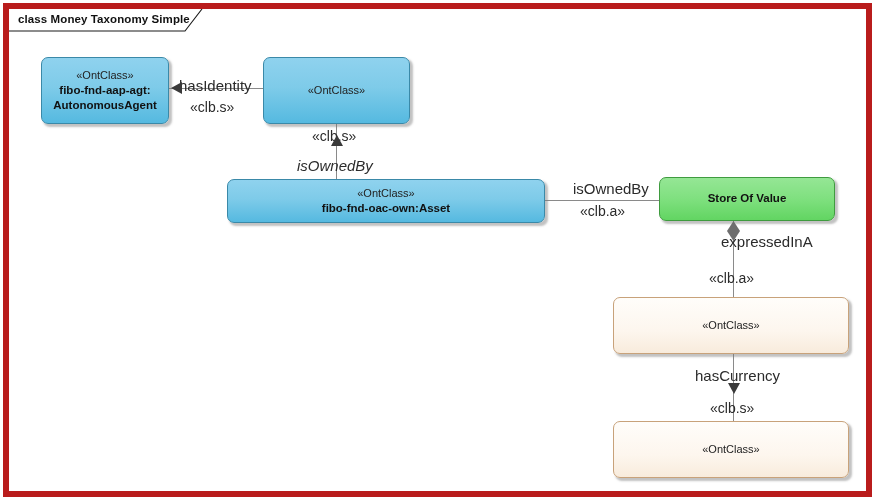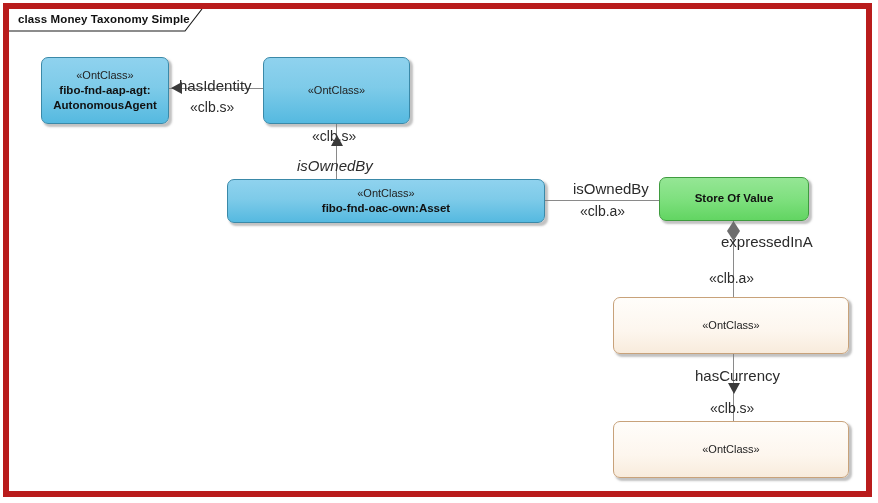--- a/index.html
+++ b/index.html
@@ -197,21 +197,21 @@
 
   <div class="node blue" style="left:254px; top:48px; width:147px; height:67px;">
     <div class="stereo">«OntClass»</div>
   </div>
 
   <div class="node blue" style="left:218px; top:170px; width:318px; height:44px;">
     <div class="stereo">«OntClass»</div>
     <div class="nname">fibo-fnd-oac-own:Asset</div>
   </div>
 
-  <div class="node green" style="left:650px; top:168px; width:150px; height:44px;">
+  <div class="node green" style="left:650px; top:168px; width:176px; height:44px;">
     <div class="nname">Store Of Value</div>
   </div>
 
   <div class="node cream" style="left:604px; top:288px; width:236px; height:57px;">
     <div class="stereo">«OntClass»</div>
   </div>
 
   <div class="node cream" style="left:604px; top:412px; width:236px; height:57px;">
     <div class="stereo">«OntClass»</div>
   </div>

